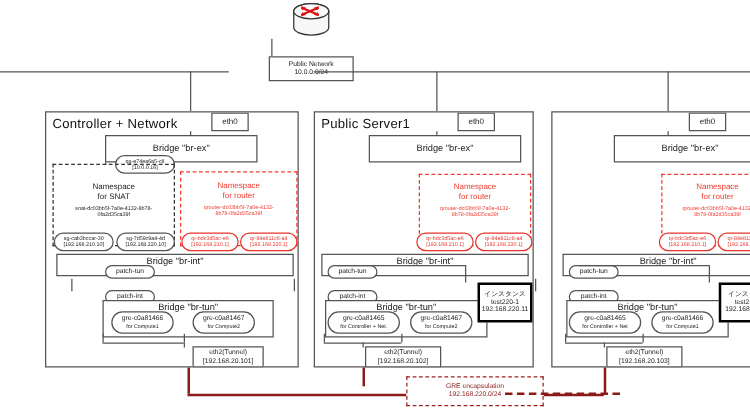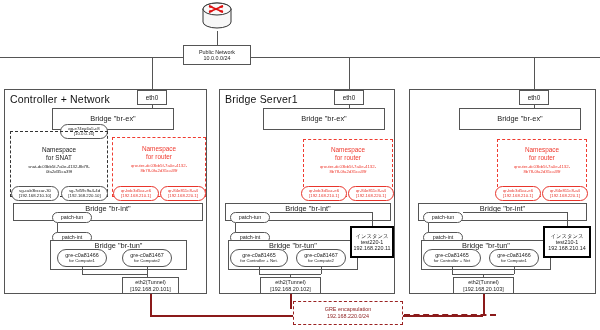--- a/index.html
+++ b/index.html
@@ -8,21 +8,21 @@
     width:600px; height:330px;
     background:#ffffff;
     font-family:"Liberation Sans", sans-serif;
     color:#222;
     position:relative;
     overflow:hidden;
   }
   #stage { position:absolute; left:0; top:0; width:600px; height:330px; }
 
   
-  .abs { position:absolute; }
+  .abs { position:absolute;margin-left:32px; }
 
   
   .router-icon { width:34px; height:30px; }
 
   
   .rect {
     border:1px solid #555;
     background:#fff;
     display:flex; flex-direction:column;
     align-items:center; justify-content:center;
@@ -207,21 +207,21 @@
   <div class="ln lnv" style="left:147px; top:267px; height:7px;"></div>
   <div class="ln lnv" style="left:147px; top:274px; height:4px;"></div>
 
   <div class="rect abs" style="left:122px; top:277px; width:57px; height:17px;">
     <div class="t6">eth2(Tunnel)</div>
     <div class="t6">[192.168.20.101]</div>
   </div>
 
   <div class="server abs" style="left:219px; top:89px; width:176px; height:205px;"></div>
 
-  <div class="abs title" style="left:225px; top:93px;">Bridge Server1</div>
+  <div class="abs title" style="left:225px; top:93px;">Public Server1</div>
 
   <div class="rect abs" style="left:334px; top:90px; width:30px; height:15px;">
     <div class="t7">eth0</div>
   </div>
 
   <div class="rect abs" style="left:263px; top:108px; width:122px; height:22px;">
     <div class="t8">Bridge "br-ex"</div>
   </div>
   <div class="ln lnv" style="left:349px; top:105px; height:3px;"></div>
 

